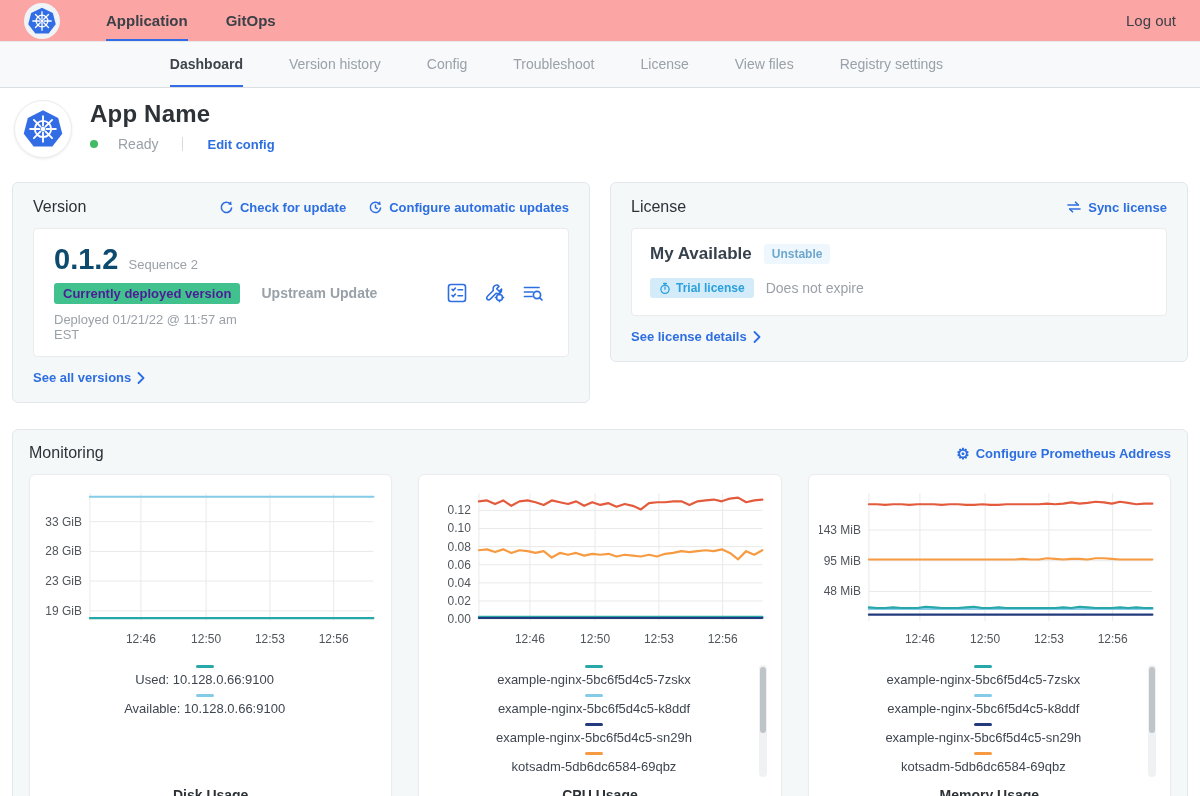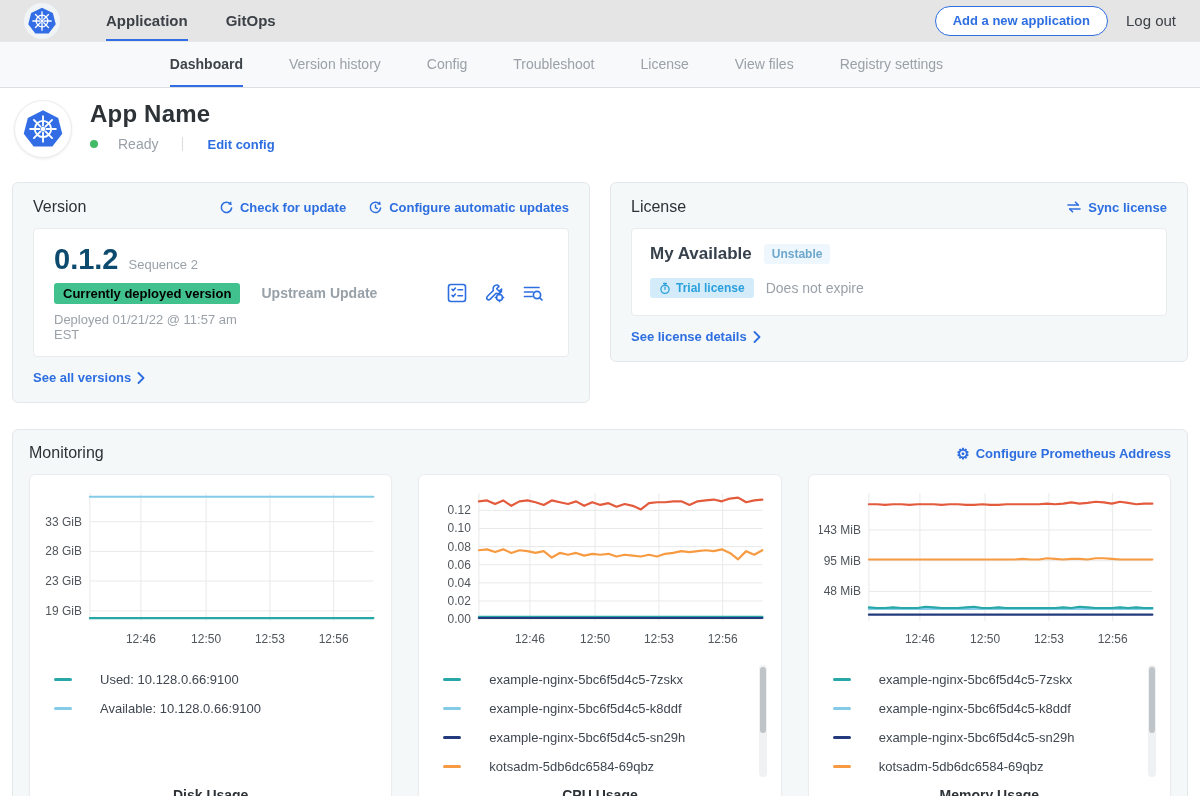--- a/index.html
+++ b/index.html
@@ -2,21 +2,21 @@
 <html><head>
 <meta charset="utf-8">
 <style>
   * { margin:0; padding:0; box-sizing:border-box; }
   html,body { width:1200px; height:796px; overflow:hidden; background:#fff;
     font-family:"Liberation Sans", sans-serif; color:#323a42; }
   a { text-decoration:none; cursor:pointer; }
 
   
   .topnav { height:42px; display:flex; align-items:stretch; padding:0 24px;
-    border-bottom:1px solid #e7e9ea; background:#e5e5e5; }
+    border-bottom:1px solid #e7e9ea; background:#fca5a5; }
   .k8s-badge { width:36px; height:36px; border-radius:50%; background:#f1f4f6;
     display:flex; align-items:center; justify-content:center; align-self:center; }
   .topnav-tabs { display:flex; margin-left:46px; gap:38px; }
   .topnav-tab { display:flex; align-items:center; font-size:15px; font-weight:600;
     color:#3c4147; border-bottom:2px solid transparent; padding-top:2px; cursor:pointer; }
   .topnav-tab.active { border-bottom-color:#326de6; }
   .topnav-right { margin-left:auto; display:flex; align-items:center; gap:18px; }
   .add-app-btn { border:1px solid #2d6ee0; color:#2d6ee0; background:#fff;
     border-radius:17px; height:30px; padding:0 17px; font-size:13px; font-weight:700;
     font-family:inherit; cursor:pointer; }
@@ -49,21 +49,21 @@
   .panel-head { display:flex; align-items:center; justify-content:space-between; }
   .panel-head h2 { font-size:16px; font-weight:400; color:#2d3237; }
   .head-links { display:flex; gap:22px; }
   .inner-card { background:#fff; border:1px solid #e8eced; border-radius:4px; margin-top:12px; }
 
   .version-inner { display:flex; align-items:center; padding:14px 20px; min-height:90px; }
   .ver-left { width:42%; }
   .ver-row { display:flex; align-items:baseline; gap:10px; }
   .ver-num { font-size:29px; font-weight:800; color:#0c4a6e; }
   .ver-seq { font-size:13px; color:#9aa1a8; }
-  .deployed-badge { display:inline-block; margin:7px 0 8px; background:#41c18e; color:#000000;
+  .deployed-badge { display:inline-block; margin:7px 0 8px; background:#41c18e; color:#4c1d95;
     font-size:13px; font-weight:700; padding:3px 9px; border-radius:3px; }
   .ver-date { font-size:13px; color:#9aa1a8; }
   .ver-source { flex:1; font-size:14px; font-weight:700; color:#98a0a8; }
   .ver-icons { display:flex; gap:16px; align-items:center; padding-right:4px; }
   .ver-icons a { color:#2d6ee0; display:flex; }
   .see-link { margin-top:13px; }
 
   .license-inner { padding:15px 18px 17px; }
   .lic-row1 { display:flex; align-items:center; gap:12px; }
   .customer { font-size:17px; font-weight:700; color:#36414b; }
@@ -76,21 +76,21 @@
 
   
   .monitoring-panel { margin:26px 12px 0; padding:14px 16px 16px; }
   .gear-glyph { font-size:15px; line-height:1; }
   .charts-row { display:flex; gap:26px; margin-top:12px; }
   .chart-card { flex:1; background:#fff; border:1px solid #ececee; border-radius:6px;
     box-shadow:0 1px 2px rgba(0,0,0,.04); height:344px; display:flex; flex-direction:column;
     padding:12px 10px 14px; }
   .chart-card svg text { font-family:"Liberation Sans", sans-serif; }
   .legend { position:relative; flex:1; margin-top:10px; padding:2px 26px 0 14px; overflow:hidden; }
-  .legend-row { display:flex; align-items:center; gap:28px; height:29px; }
+  .legend-row { display:flex; align-items:center; gap:4px; height:29px;flex-direction:column; }
   .legend-dash { width:18px; height:3px; border-radius:2px; flex:none; }
   .legend-label { font-size:13px; color:#3f4650; white-space:nowrap; }
   .scrollbar-track { position:absolute; right:4px; top:2px; width:8px; height:112px;
     background:#f0f1f2; border-radius:4px; }
   .scrollbar-thumb { position:absolute; left:1px; top:2px; width:6px; height:66px;
     background:#bfc4c9; border-radius:3px; }
   .chart-title { text-align:center; font-size:14px; font-weight:700; color:#2d3237;
     margin-top:auto; padding-top:8px; }
 
   .icon-svg { display:block; }
@@ -114,21 +114,20 @@
           <line x1="25.8" y1="10.2" x2="20.1" y2="15.9"></line>
       </g>
       <circle cx="18" cy="18" r="2" fill="#fff"></circle>
     </svg>
   </div>
   <nav class="topnav-tabs" id="topnavTabs">
       <a class="topnav-tab active">Application</a>
       <a class="topnav-tab">GitOps</a>
     </nav>
   <div class="topnav-right">
-    <button class="add-app-btn">Add a new application</button>
     <a class="logout">Log out</a>
   </div>
 </header>
 
 <nav class="subnav" id="subnavTabs">
     <a class="subnav-tab active">Dashboard</a>
     <a class="subnav-tab">Version history</a>
     <a class="subnav-tab">Config</a>
     <a class="subnav-tab">Troubleshoot</a>
     <a class="subnav-tab">License</a>

